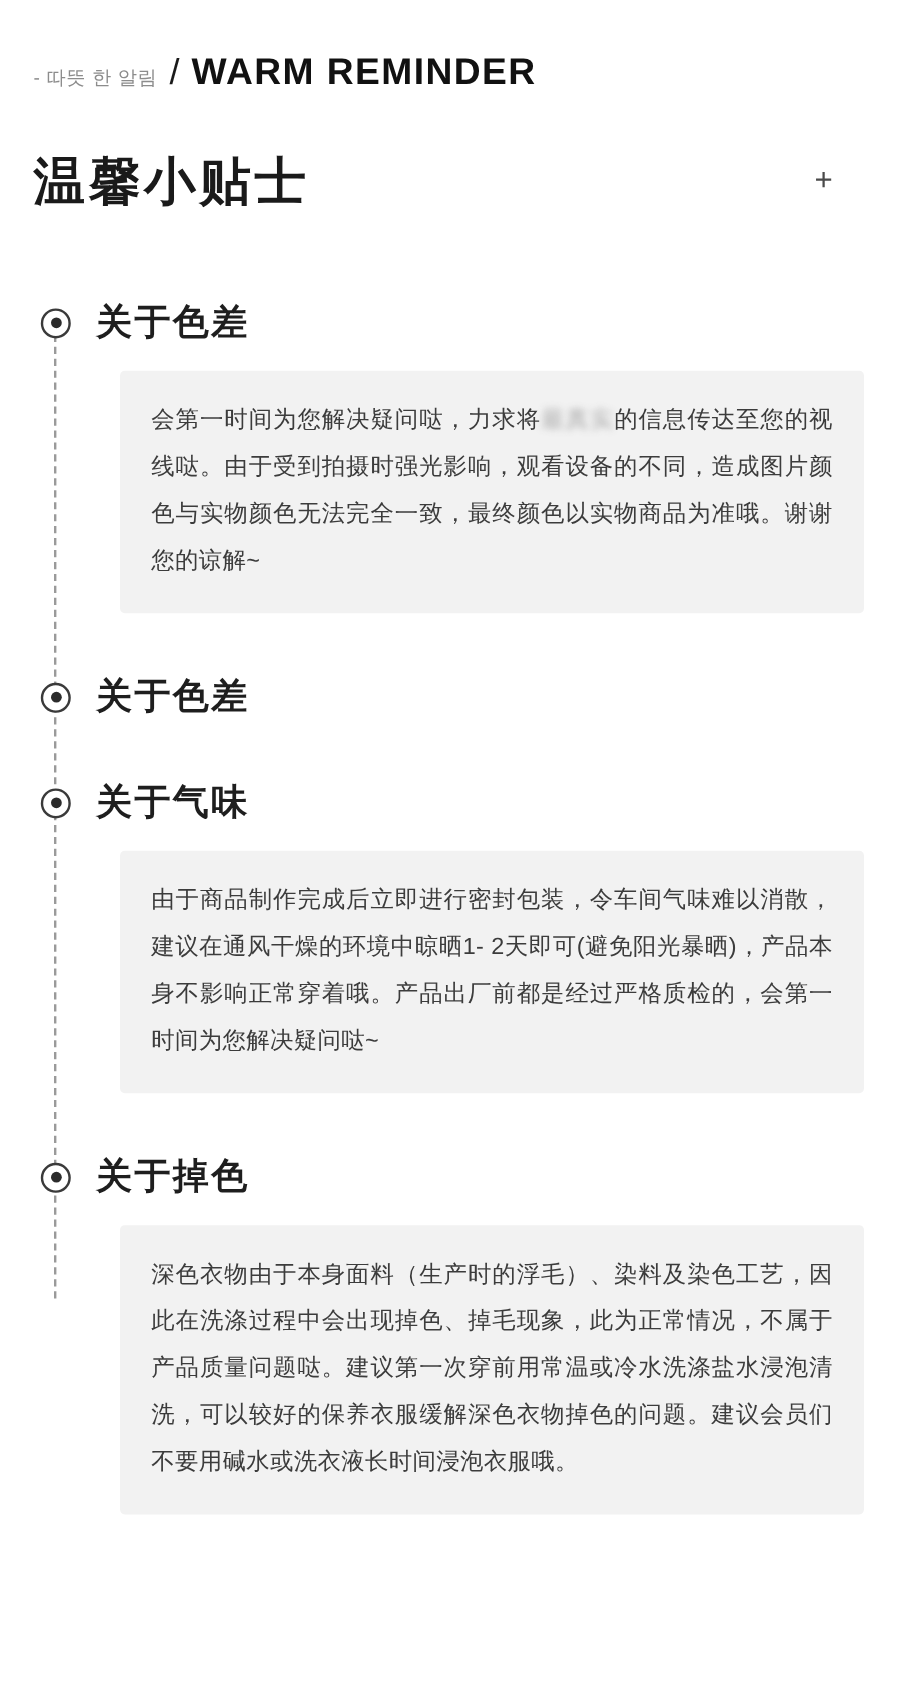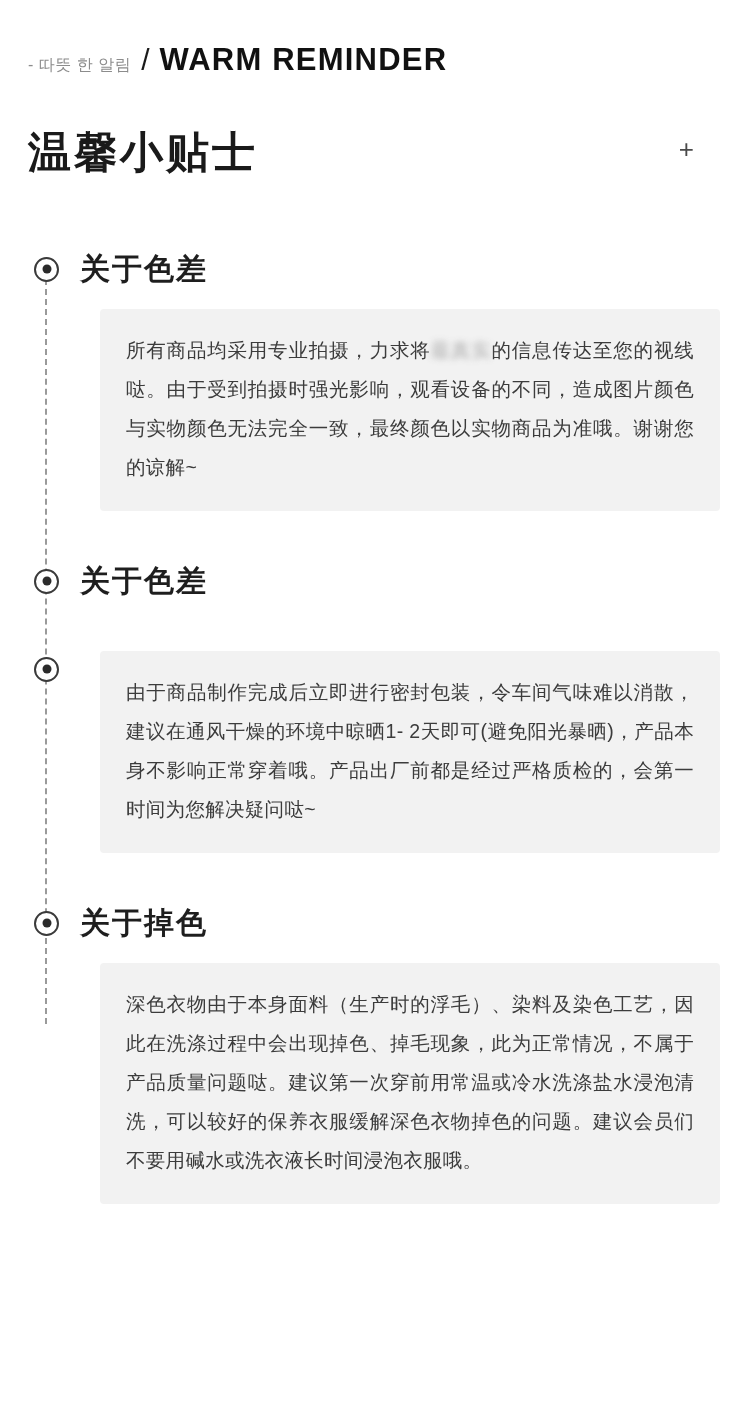--- a/index.html
+++ b/index.html
@@ -169,31 +169,32 @@
     </div>
   </div>
 
   <div class="timeline">
     <div class="dashed-line"></div>
 
     <div class="item">
       <span class="bullet"></span>
       <h2 class="item-title">关于色差</h2>
       <div class="item-body">
-        <p><span>所有商品均采用专业拍摄，力求将</span><span class="blurred">最真实</span><span>的信息传达至您的视线哒。由于受到拍摄时强光影响，观看设备的不同，造成图片颜色与实物颜色无法完全一致，最终颜色以实物商品为准哦。谢谢您的谅解~</span></p>
+        <p><span>会第一时间为您解决疑问哒，力求将</span><span class="blurred">最真实</span><span>的信息传达至您的视线哒。由于受到拍摄时强光影响，观看设备的不同，造成图片颜色与实物颜色无法完全一致，最终颜色以实物商品为准哦。谢谢您的谅解~</span></p>
       </div>
     </div>
 
     <div class="item">
       <span class="bullet"></span>
       <h2 class="item-title">关于色差</h2>
     </div>
 
     <div class="item">
       <span class="bullet"></span>
+      <h2 class="item-title">关于气味</h2>
       <div class="item-body">
         <p>由于商品制作完成后立即进行密封包装，令车间气味难以消散，建议在通风干燥的环境中晾晒1- 2天即可(避免阳光暴晒)，产品本身不影响正常穿着哦。产品出厂前都是经过严格质检的，会第一时间为您解决疑问哒~</p>
       </div>
     </div>
 
     <div class="item">
       <span class="bullet"></span>
       <h2 class="item-title">关于掉色</h2>
       <div class="item-body">
         <p>深色衣物由于本身面料（生产时的浮毛）、染料及染色工艺，因此在洗涤过程中会出现掉色、掉毛现象，此为正常情况，不属于产品质量问题哒。建议第一次穿前用常温或冷水洗涤盐水浸泡清洗，可以较好的保养衣服缓解深色衣物掉色的问题。建议会员们不要用碱水或洗衣液长时间浸泡衣服哦。</p>

